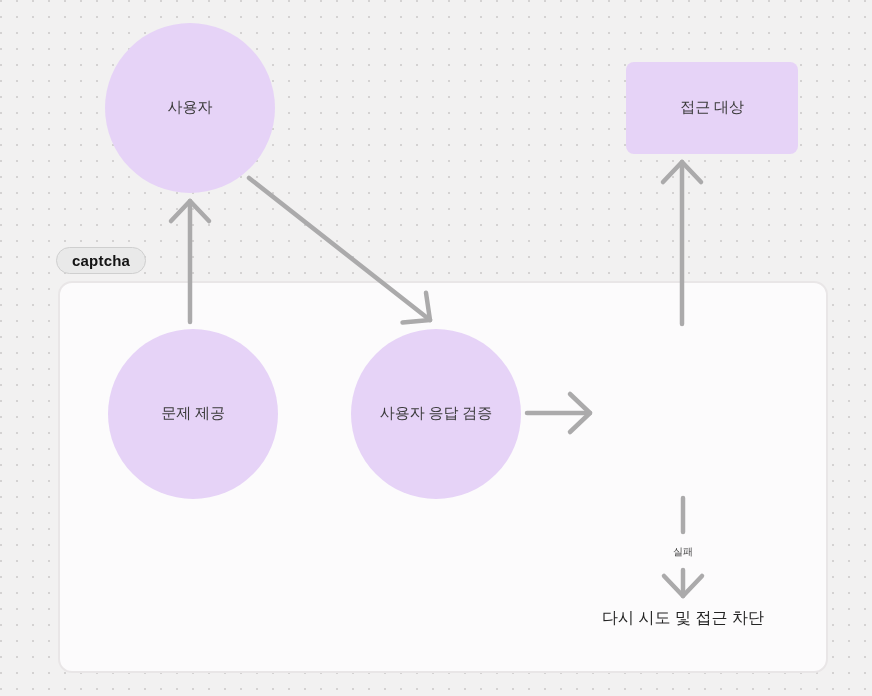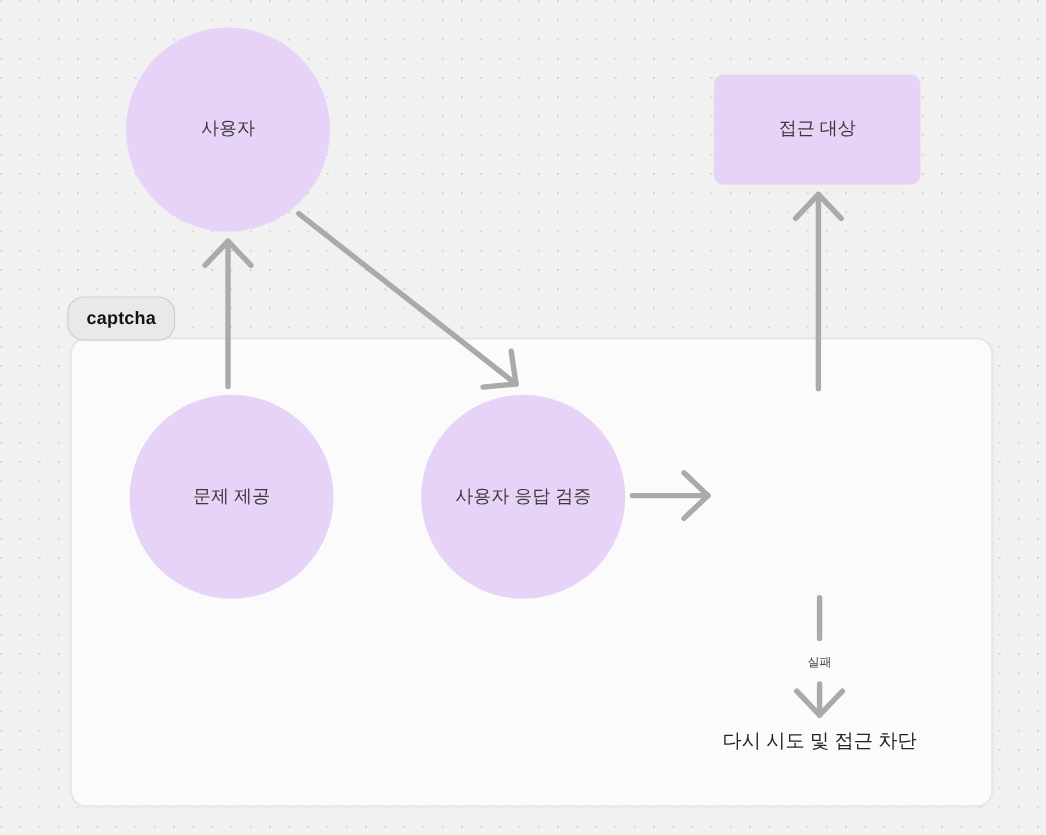--- a/index.html
+++ b/index.html
@@ -30,21 +30,21 @@
     background: #fcfbfc;
     border: 2px solid #e9e6e7;
     border-radius: 14px;
     box-sizing: border-box;
     z-index: 1;
   }
   .subgraph-pill {
     position: absolute;
     left: 56px;
     top: 247px;
-    height: 37px;
+    height: 27px;
     padding: 0 15px;
     background: #e9e9e9;
     border: 1px solid #cfcfcf;
     border-radius: 14px;
     box-sizing: border-box;
     display: flex;
     align-items: center;
     font-size: 15px;
     font-weight: 700;
     color: #141414;
@@ -55,30 +55,32 @@
     position: absolute;
     display: flex;
     align-items: center;
     justify-content: center;
     background: #e6d3f7;
     color: #3a3a3a;
     font-size: 15px;
     text-align: left;
     z-index: 2;
     line-height: 1.3;
+    font-family: Liberation Serif, serif;
   }
   .node.circle {
     width: 170px;
     height: 170px;
     border-radius: 50%;
   }
   .node.rect {
     width: 172px;
     height: 92px;
     border-radius: 8px;
+    margin-left: 31px;
   }
   #node-user    { left: 105px; top: 23px; }
   #node-target  { left: 595px; top: 62px; }
   #node-provide { left: 108px; top: 329px; }
   #node-verify  { left: 351px; top: 329px; }
   #node-result  { left: 598px; top: 329px; }
   .edge-label {
     position: absolute;
     left: 683px;
     top: 552px;

